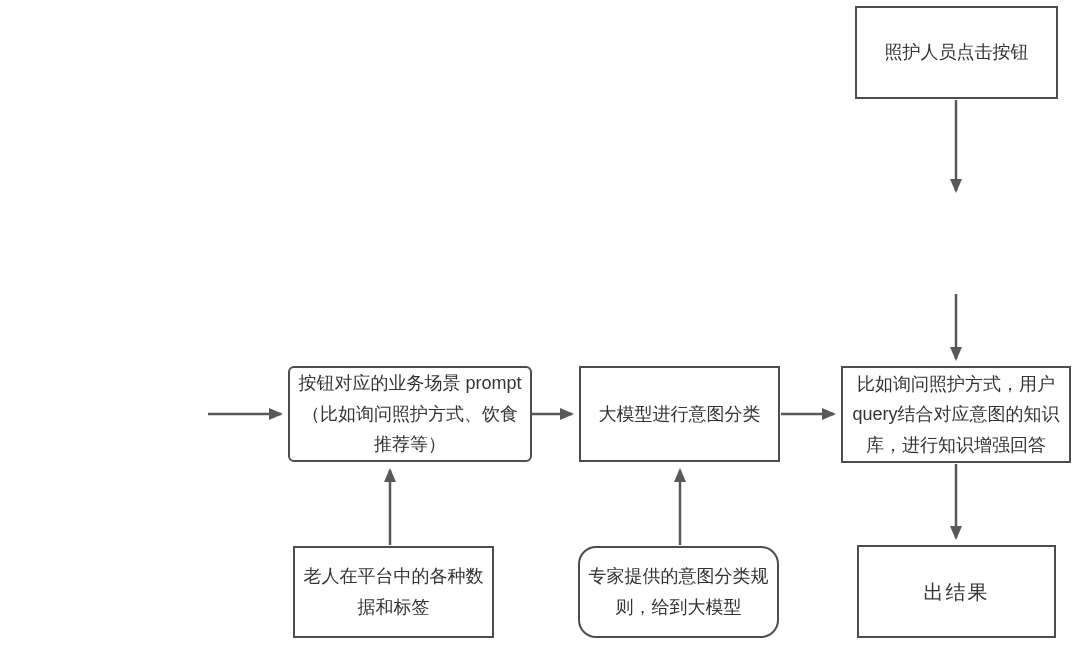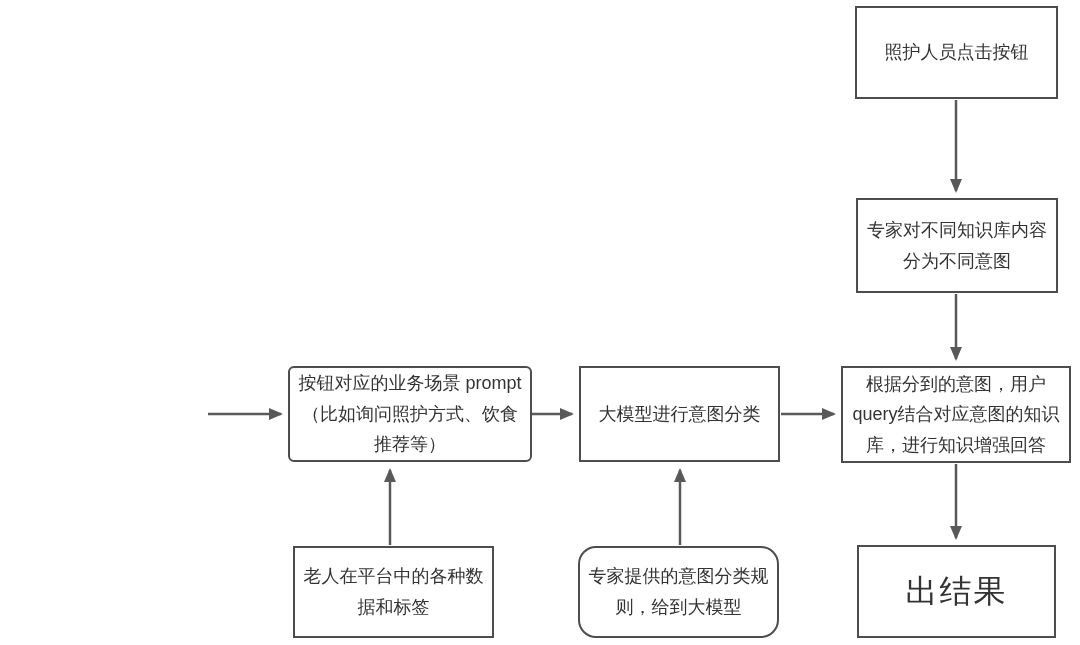--- a/index.html
+++ b/index.html
@@ -15,21 +15,21 @@
   .box{
     position:absolute;
     background:var(--background);
     border:2px solid var(--border);
     color:var(--text);
     display:flex;align-items:center;justify-content:center;
     text-align:center;
     font-size:18px;line-height:1.7;
     padding:4px 6px;
   }
-  .box.big{font-size:32px;letter-spacing:2px;}
+  .box.big{font-size:20px;letter-spacing:2px;}
   
   .b-kb          {left:855px; top:6px;   width:203px; height:93px;}
   .b-expert      {left:856px; top:198px; width:202px; height:95px;}
   .b-caregiver   {left:5px;   top:366px; width:202px; height:96px;}
   .b-prompt      {left:288px; top:366px; width:244px; height:96px;border-radius:6px;}
   .b-llm         {left:579px; top:366px; width:201px; height:96px;}
   .b-rag         {left:841px; top:366px; width:230px; height:97px;}
   .b-elder       {left:293px; top:546px; width:201px; height:92px;}
   .b-rules       {left:578px; top:546px; width:201px; height:92px;border-radius:18px;}
   .b-result      {left:857px; top:545px; width:199px; height:93px;}
@@ -55,35 +55,32 @@
     <line x1="956" y1="294" x2="956" y2="359" marker-end="url(#ah)"></line>
     <line x1="956" y1="464" x2="956" y2="538" marker-end="url(#ah)"></line>
     <line x1="390" y1="545" x2="390" y2="470" marker-end="url(#ah)"></line>
     <line x1="680" y1="545" x2="680" y2="470" marker-end="url(#ah)"></line>
   </svg>
 
   <div class="box b-kb">
     <span>照护人员点击按钮</span>
   </div>
 
-  <div class="box b-expert">
-    <span>专家对不同知识库内容分为不同意图</span>
-  </div>
 
 
   <div class="box b-prompt">
     <span>按钮对应的业务场景 prompt（比如询问照护方式、饮食推荐等）</span>
   </div>
 
   <div class="box b-llm">
     <span>大模型进行意图分类</span>
   </div>
 
   <div class="box b-rag">
-    <span>根据分到的意图，用户query结合对应意图的知识库，进行知识增强回答</span>
+    <span>比如询问照护方式，用户query结合对应意图的知识库，进行知识增强回答</span>
   </div>
 
   <div class="box b-elder">
     <span>老人在平台中的各种数据和标签</span>
   </div>
 
   <div class="box b-rules">
     <span>专家提供的意图分类规则，给到大模型</span>
   </div>
 

